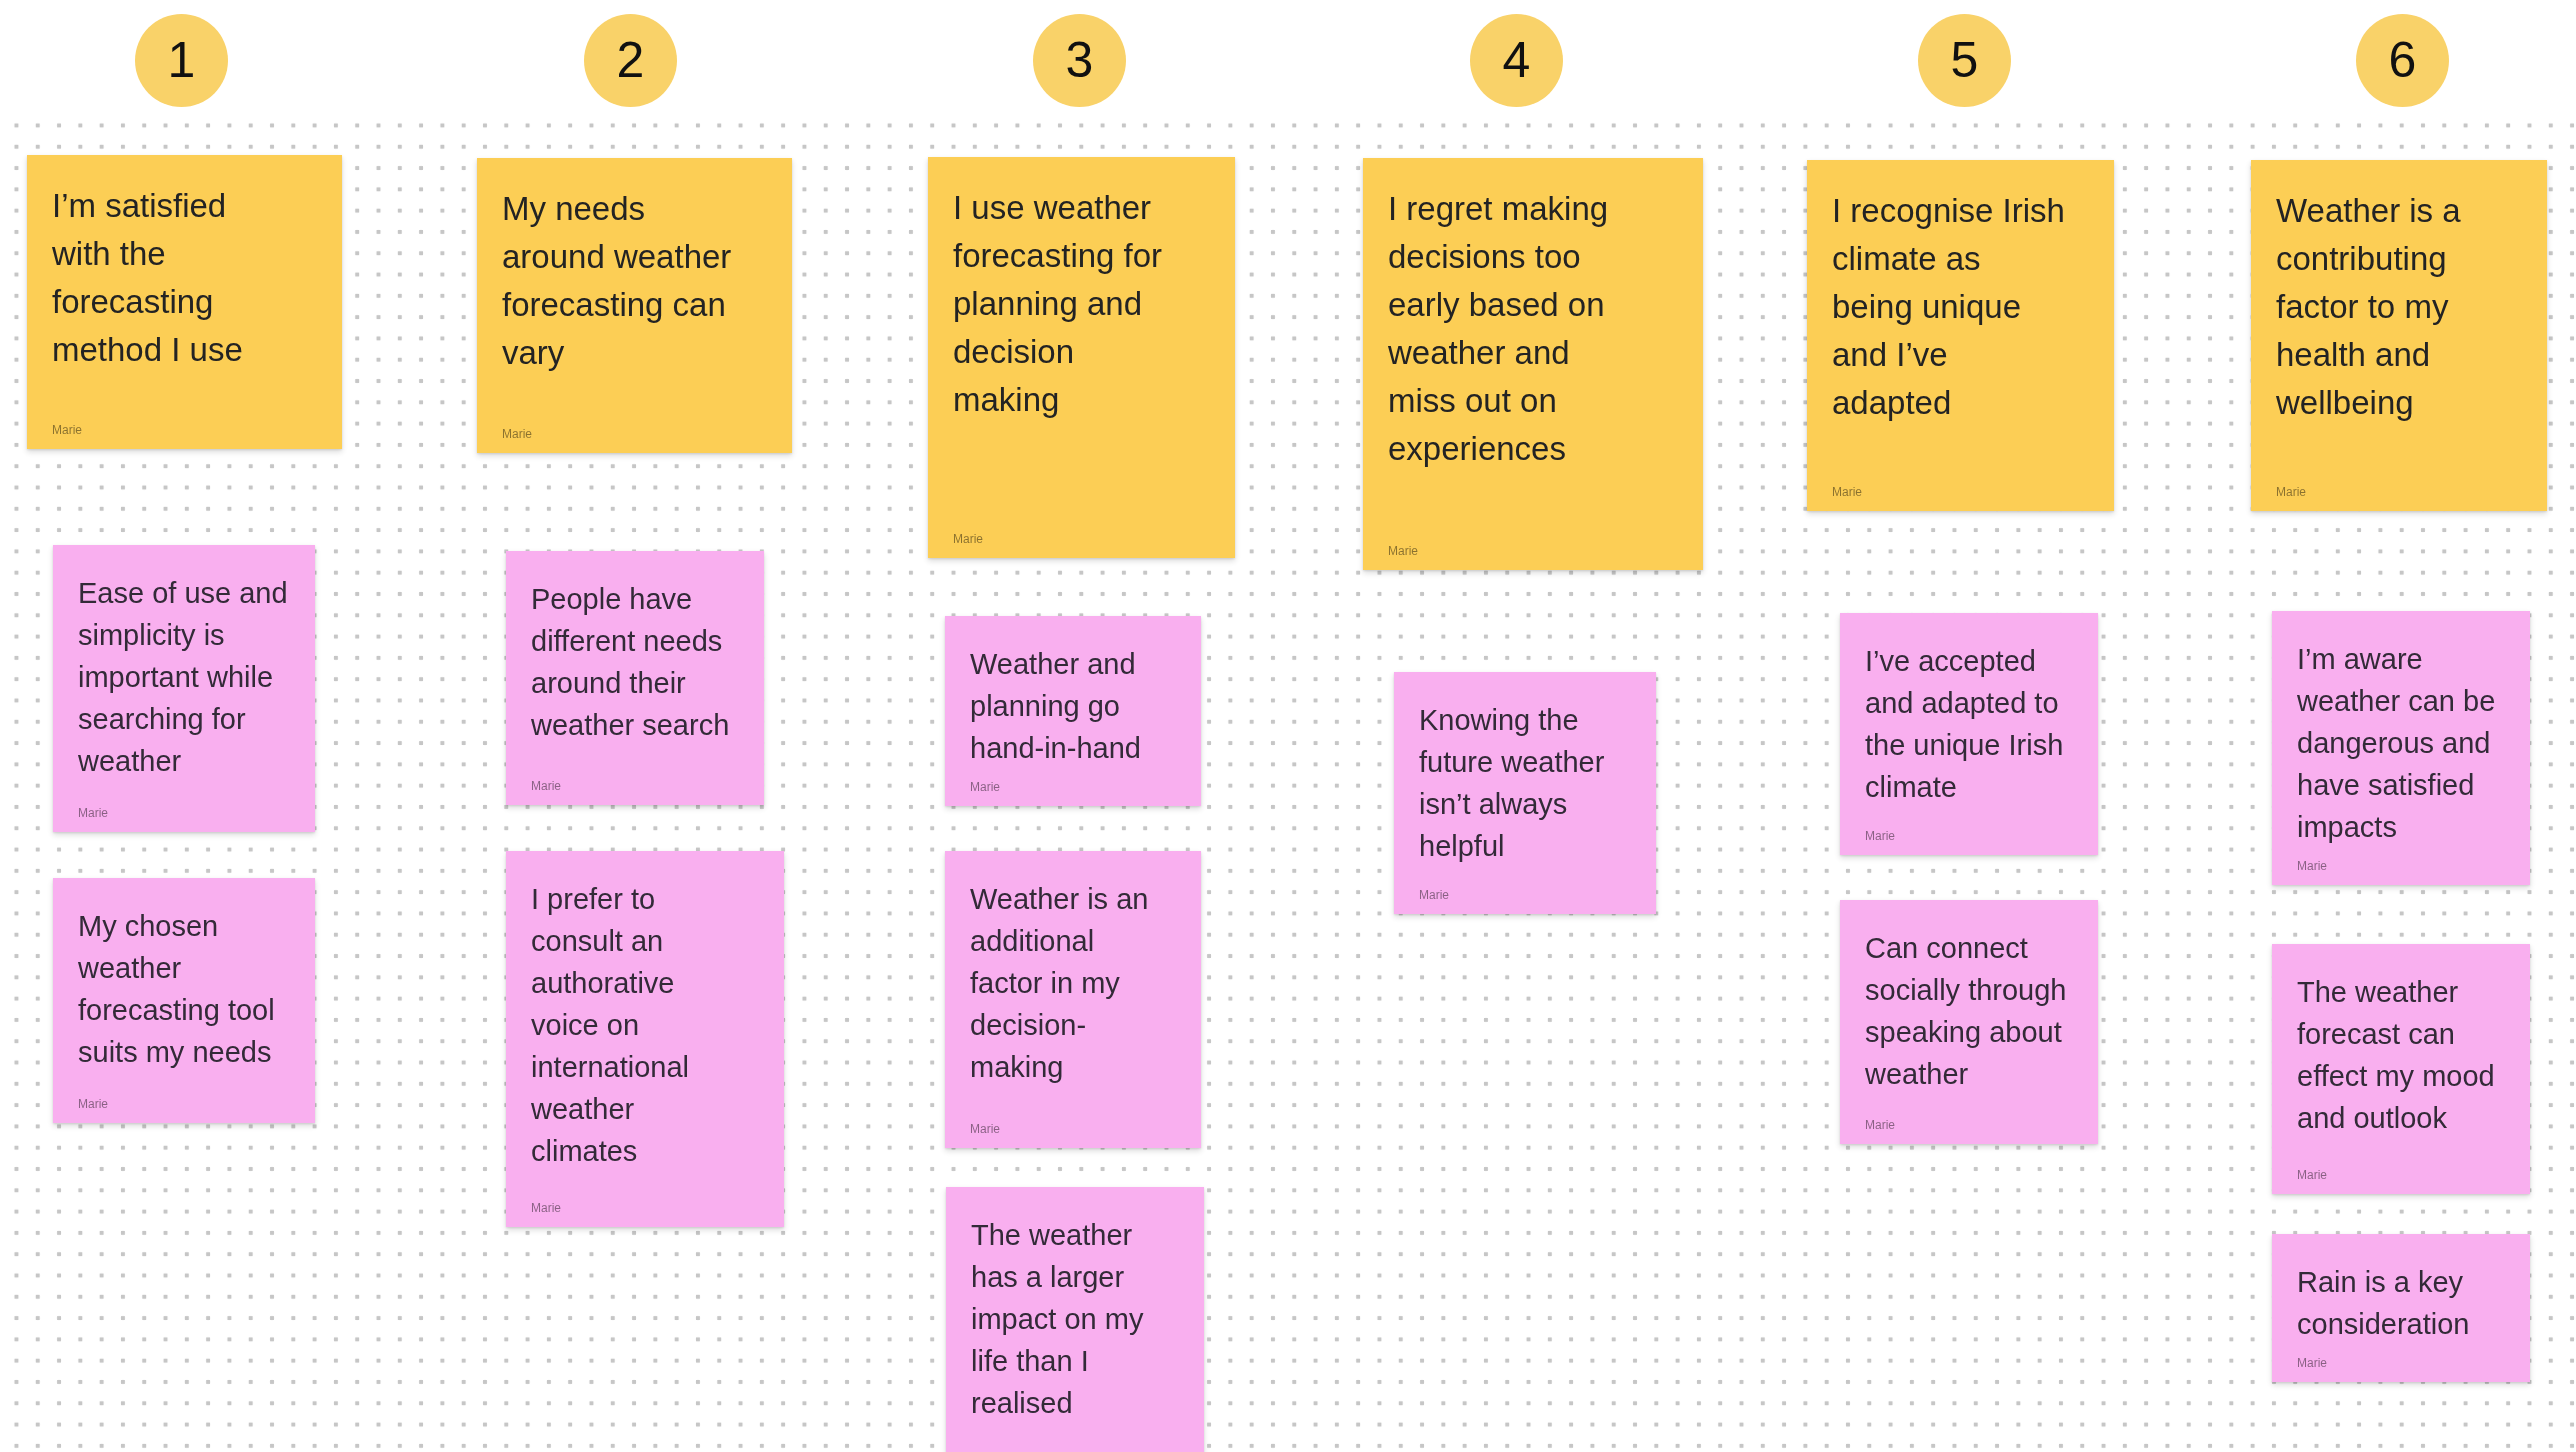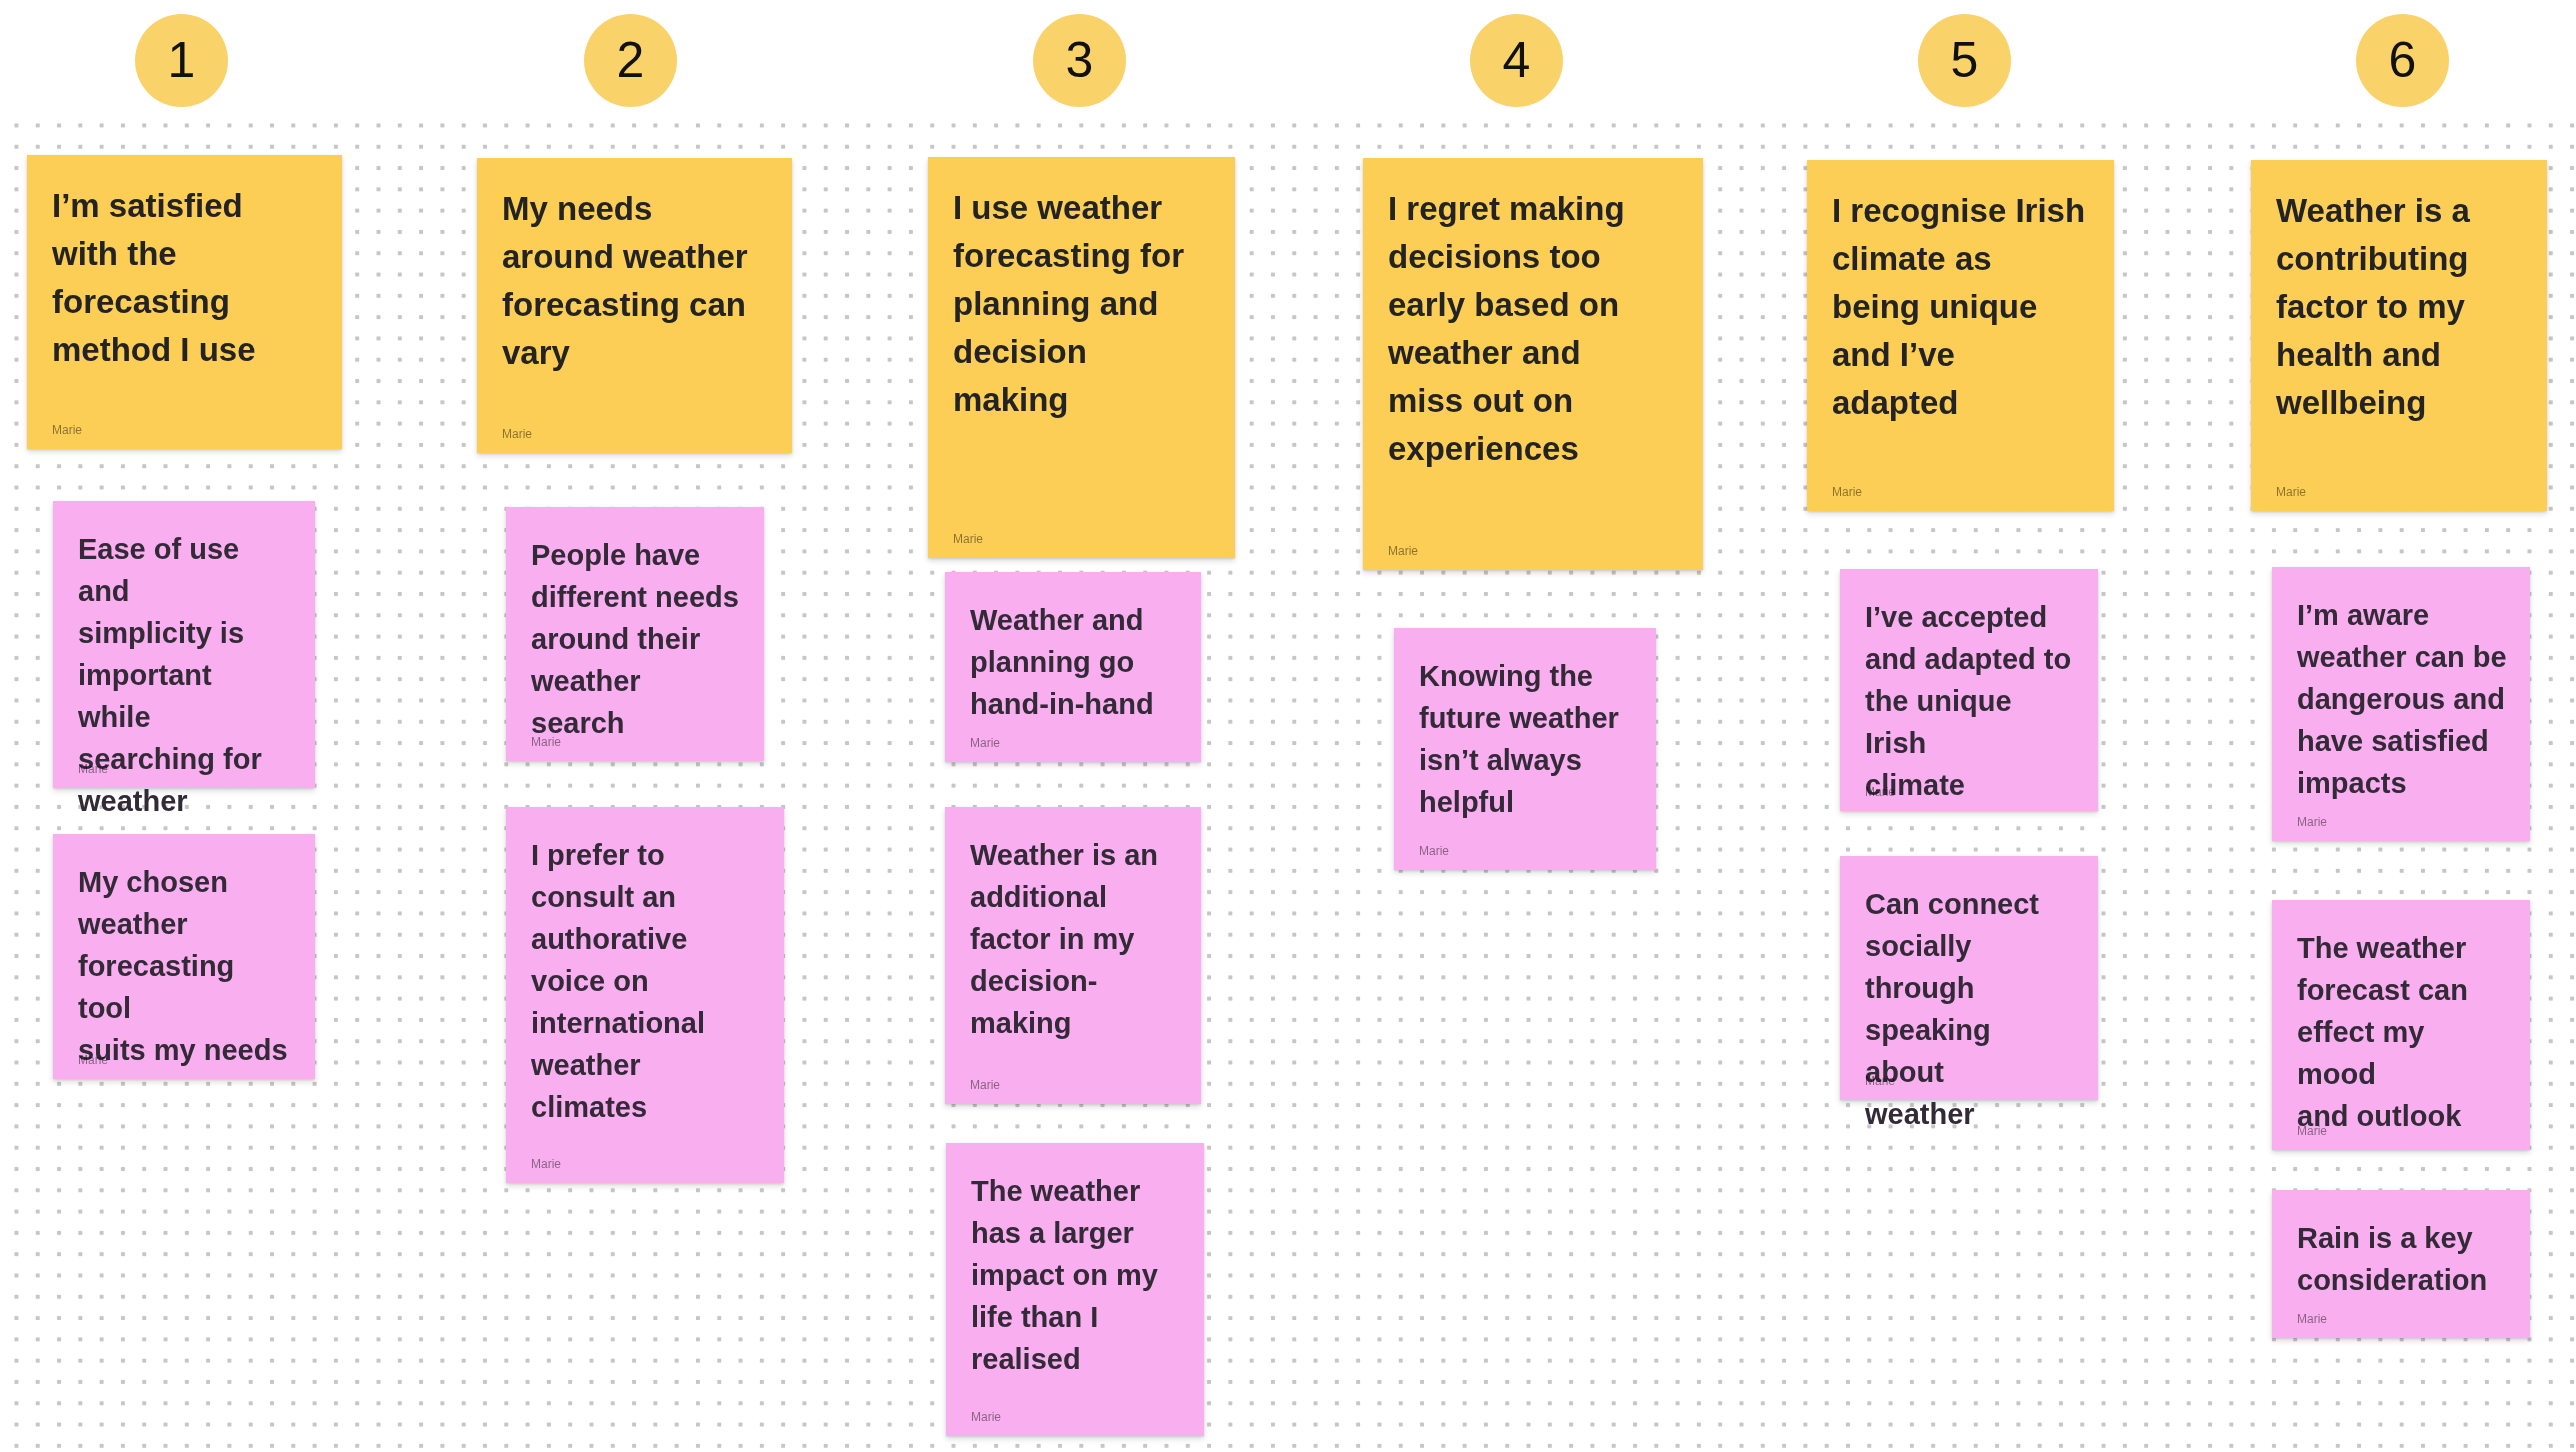--- a/index.html
+++ b/index.html
@@ -35,27 +35,27 @@
     font-weight: 500;
     color: #111111;
     user-select: none;
   }
   .note {
     position: absolute;
     box-shadow: 0 2.9px 5.8px rgba(0,0,0,0.14), 0 1px 1.9px rgba(0,0,0,0.10);
     box-sizing: border-box;
   }
   .note.yellow { background: #fcce55; }
-  .note.pink   { background: #f9afef; }
+  .note.pink   { background: #f9afef; margin-top: 44px; }
   .note-text {
     display: block;
     white-space: pre-line;
     padding: 27px 23px 0 25px;
     color: #262626;
-    font-weight: 700;
+    font-weight: 400;
   }
   .yellow .note-text { font-size: 33px; line-height: 48px; color: #232323; }
   .pink   .note-text { font-size: 29px; line-height: 42px; color: #332a38; }
   .note-author {
     position: absolute;
     left: 25px;
     bottom: 11.6px;
     font-size: 12px;
     color: rgba(0,0,0,0.45);
     font-weight: 400;

